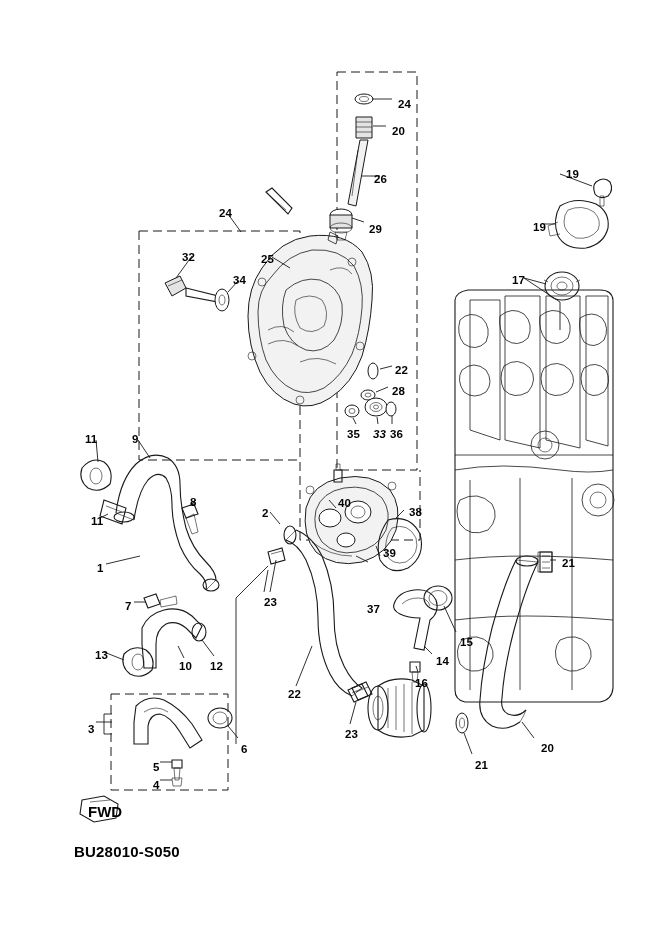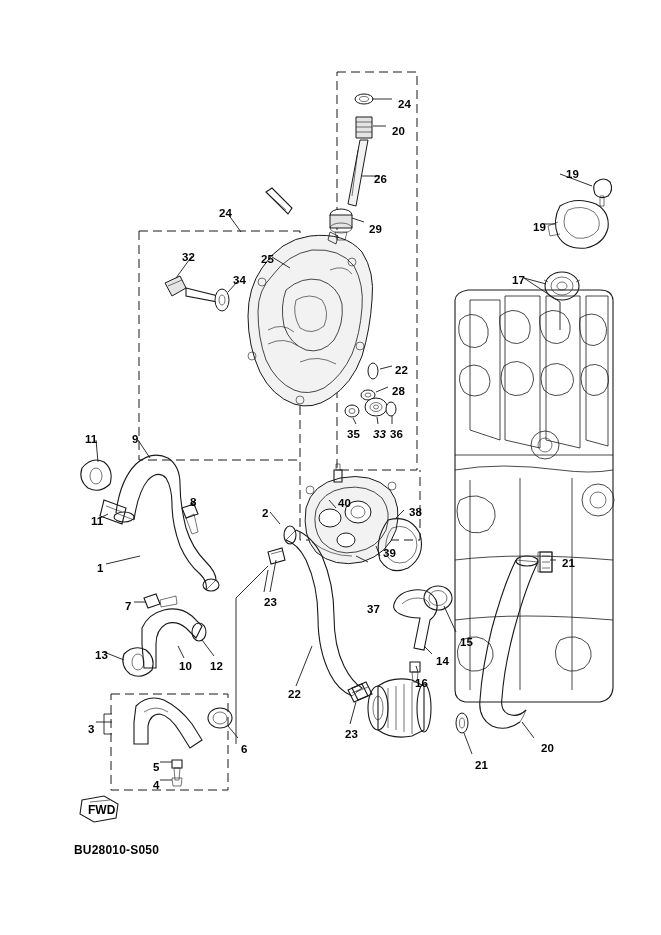--- a/index.html
+++ b/index.html
@@ -27,30 +27,30 @@
     font-family: "Liberation Sans", sans-serif;
     font-size: 11.5px;
     font-weight: bold;
     color: #000000;
     line-height: 1;
     white-space: nowrap;
   }
   .partcode {
     position: absolute;
     font-family: "Liberation Sans", sans-serif;
-    font-size: 12px;
+    font-size: 15px;
     font-weight: bold;
     color: #000000;
     letter-spacing: 0.2px;
     white-space: nowrap;
   }
   .fwd-label {
     position: absolute;
     font-family: "Liberation Sans", sans-serif;
-    font-size: 12px;
+    font-size: 15px;
     font-weight: bold;
     color: #000000;
     white-space: nowrap;
   }
 </style>
 </head>
 <body>
 
 <div id="page">
 

